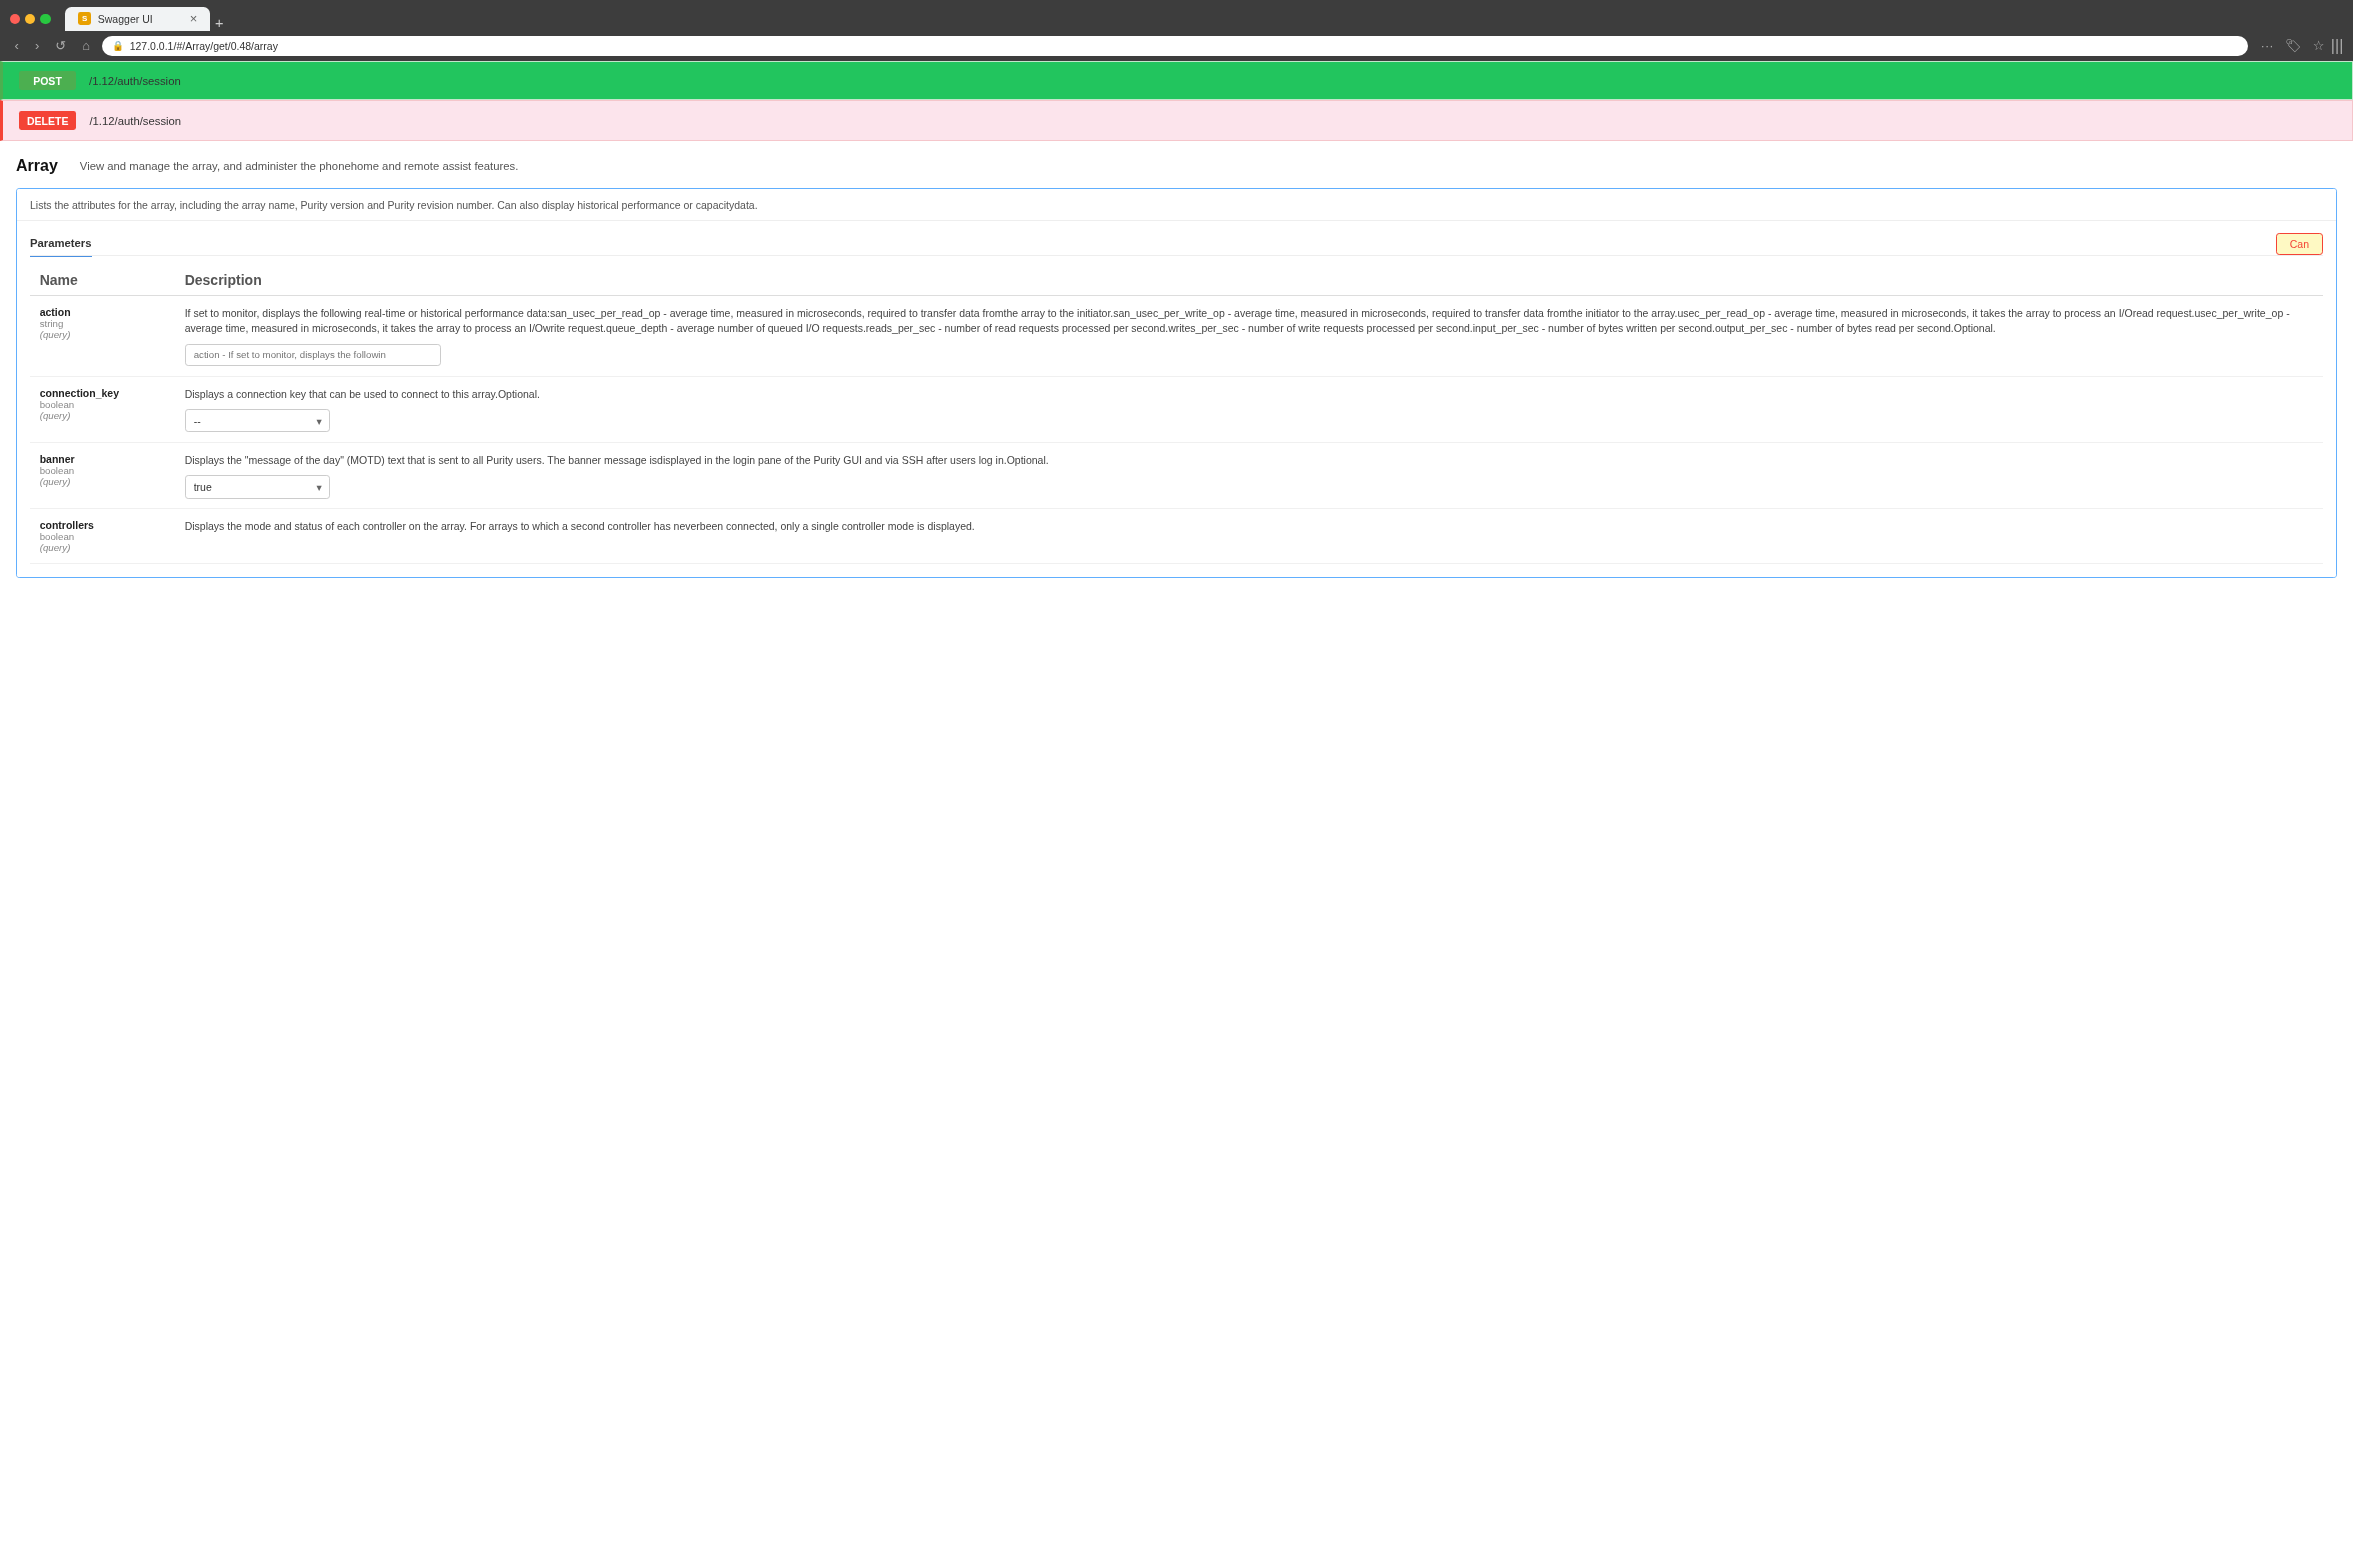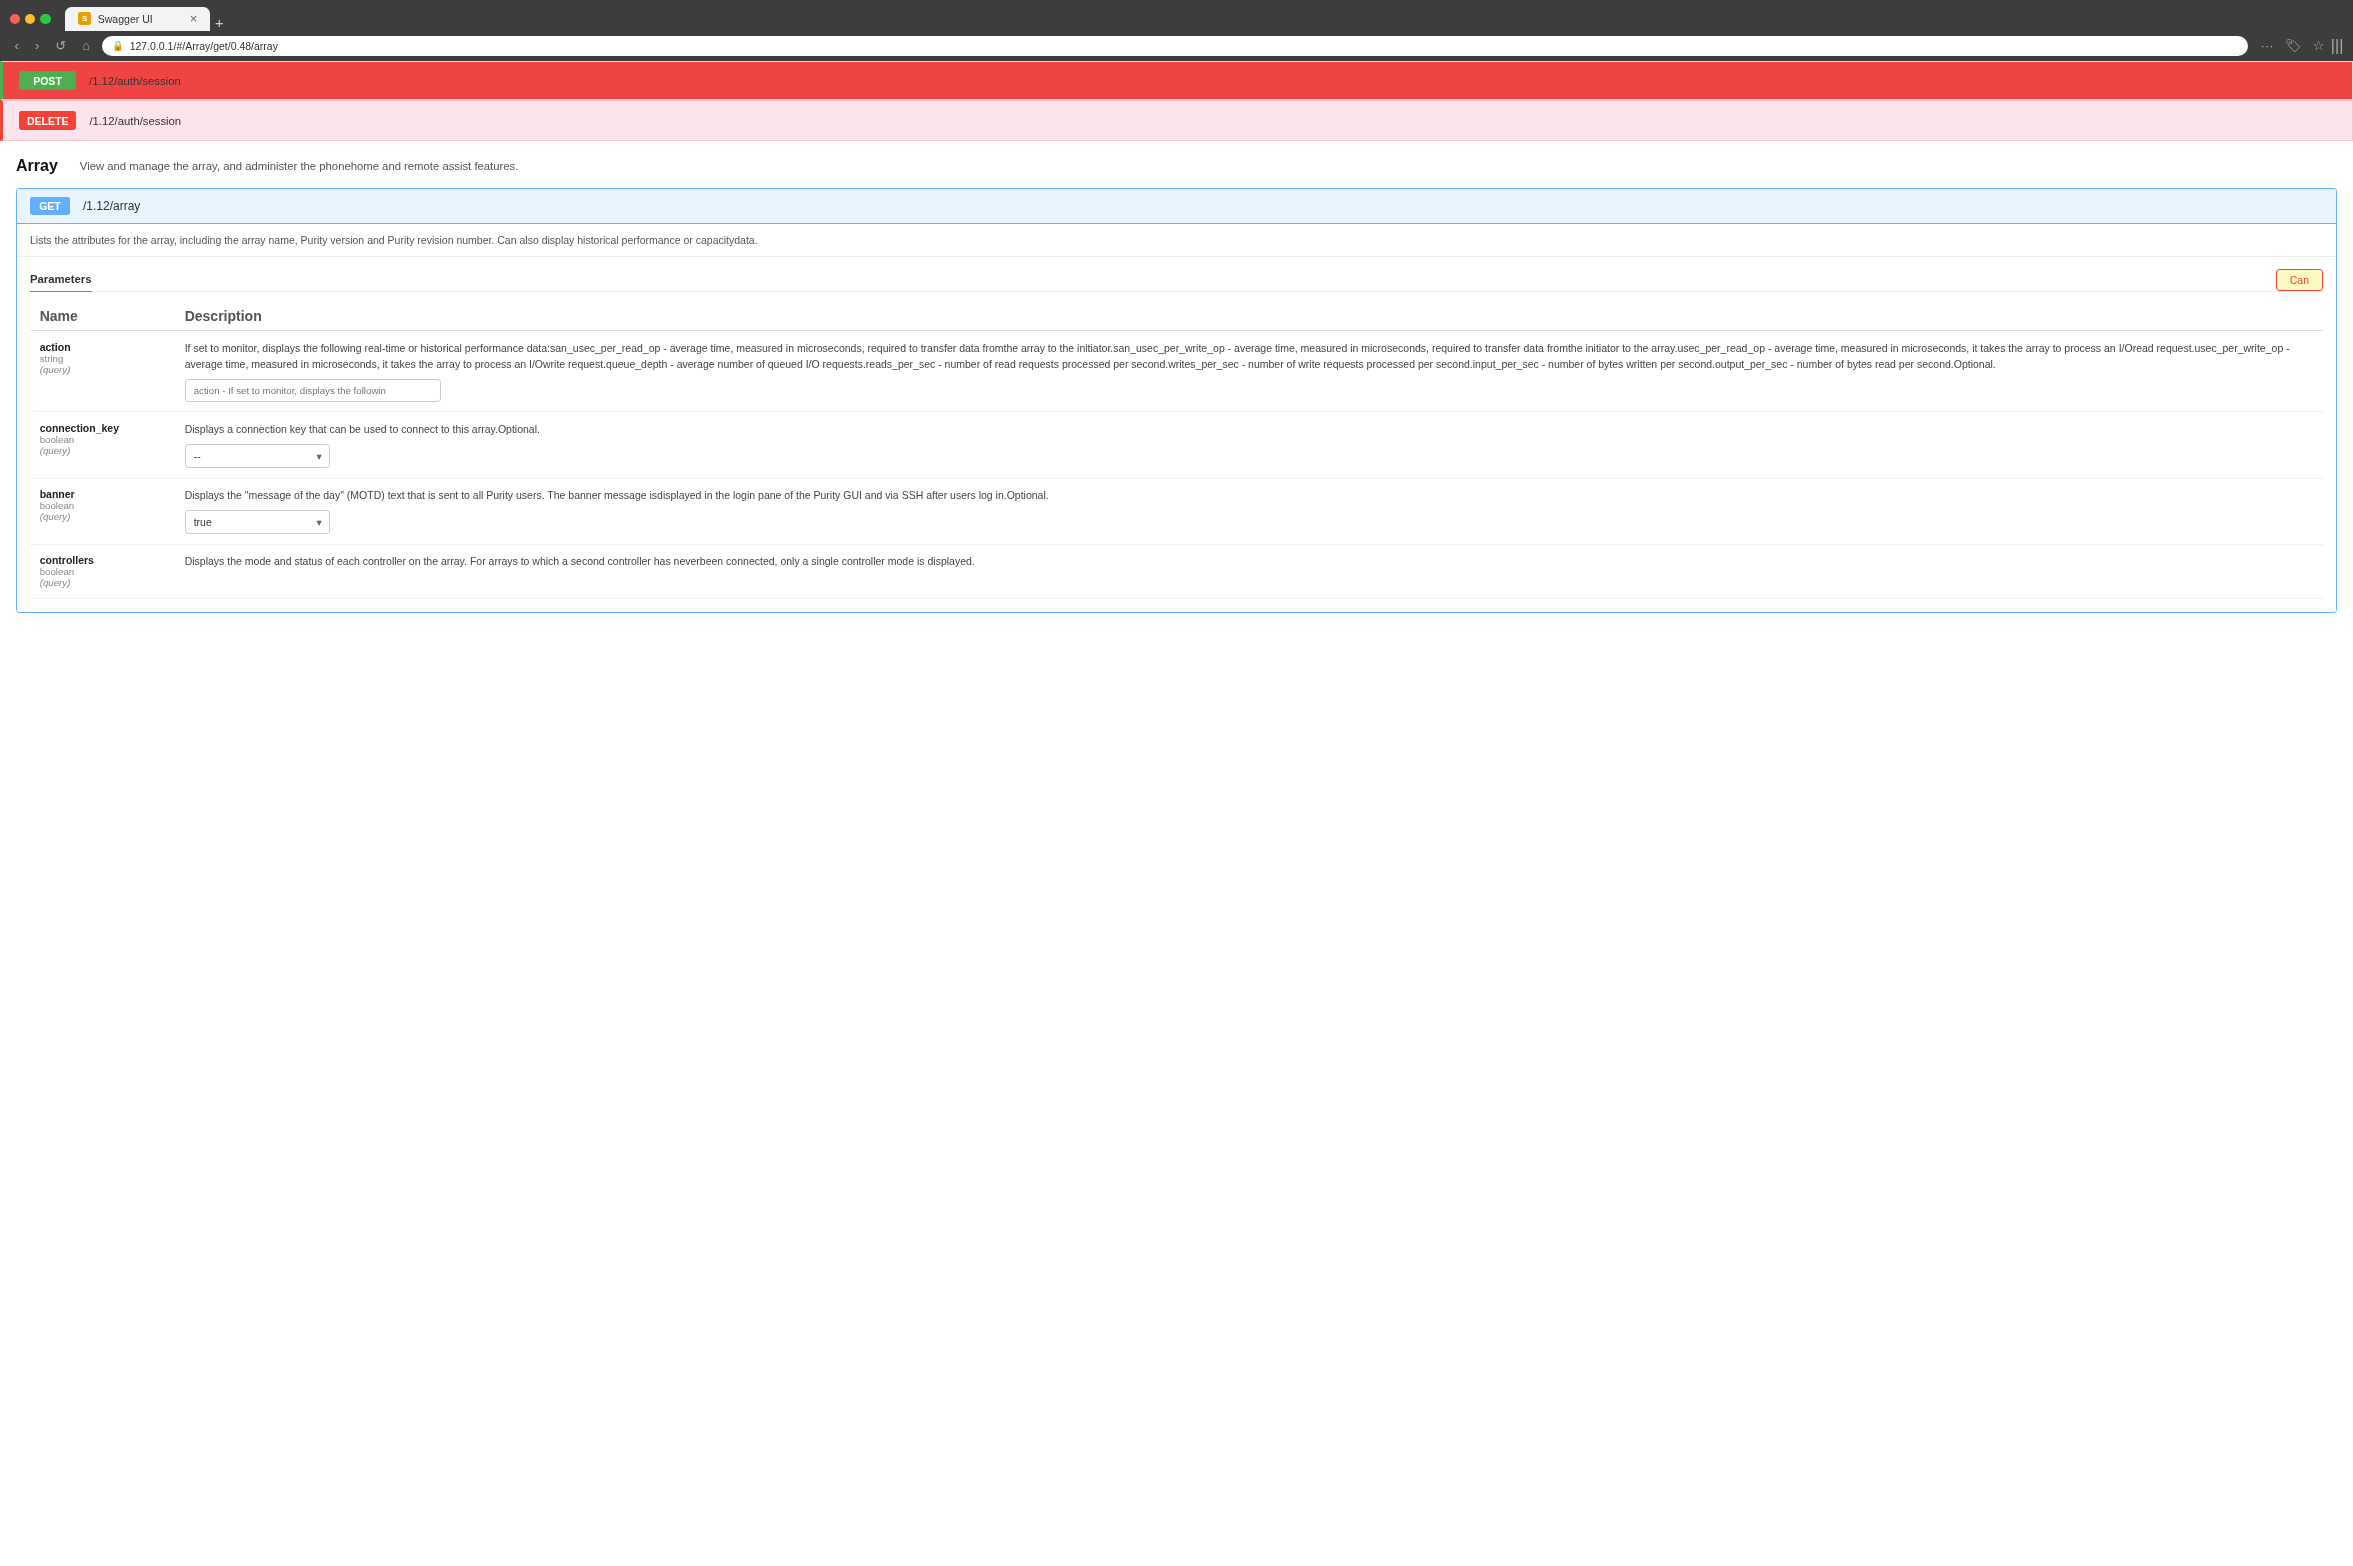--- a/index.html
+++ b/index.html
@@ -89,21 +89,21 @@
     .sidebar-icon { color: #aaa; font-size: 16px; cursor: pointer; }
 
     
     .swagger-content {
       background: #fff;
       overflow: hidden;
     }
 
     
     .endpoint-row-post {
-      background: #ef4444;
+      background: #22c55e;
       border: 0.8px solid #c3e6cb;
       border-left: 3.2px solid #4caf50;
       margin: 0;
       padding: 9.7px 16px;
       display: flex;
       align-items: center;
       gap: 13px;
     }
     .method-badge-post {
       background: #4caf50;
@@ -316,24 +316,20 @@
     <span class="endpoint-path-delete">/1.12/auth/session</span>
   </div>
 
   <div class="array-section">
     <div class="array-title">
       <h2>Array</h2>
       <p>View and manage the array, and administer the phonehome and remote assist features.</p>
     </div>
 
     <div class="get-endpoint">
-      <div class="get-header">
-        <span class="method-badge-get">GET</span>
-        <span class="get-path">/1.12/array</span>
-      </div>
       <div class="get-body">
         <div class="get-description">Lists the attributes for the array, including the array name, Purity version and Purity revision number. Can also display historical performance or capacitydata.</div>
 
         <div class="params-section">
           <div class="params-tabs">
             <div class="params-tab">Parameters</div>
             <button class="cancel-btn">Can</button>
           </div>
 
           <table class="params-table">

